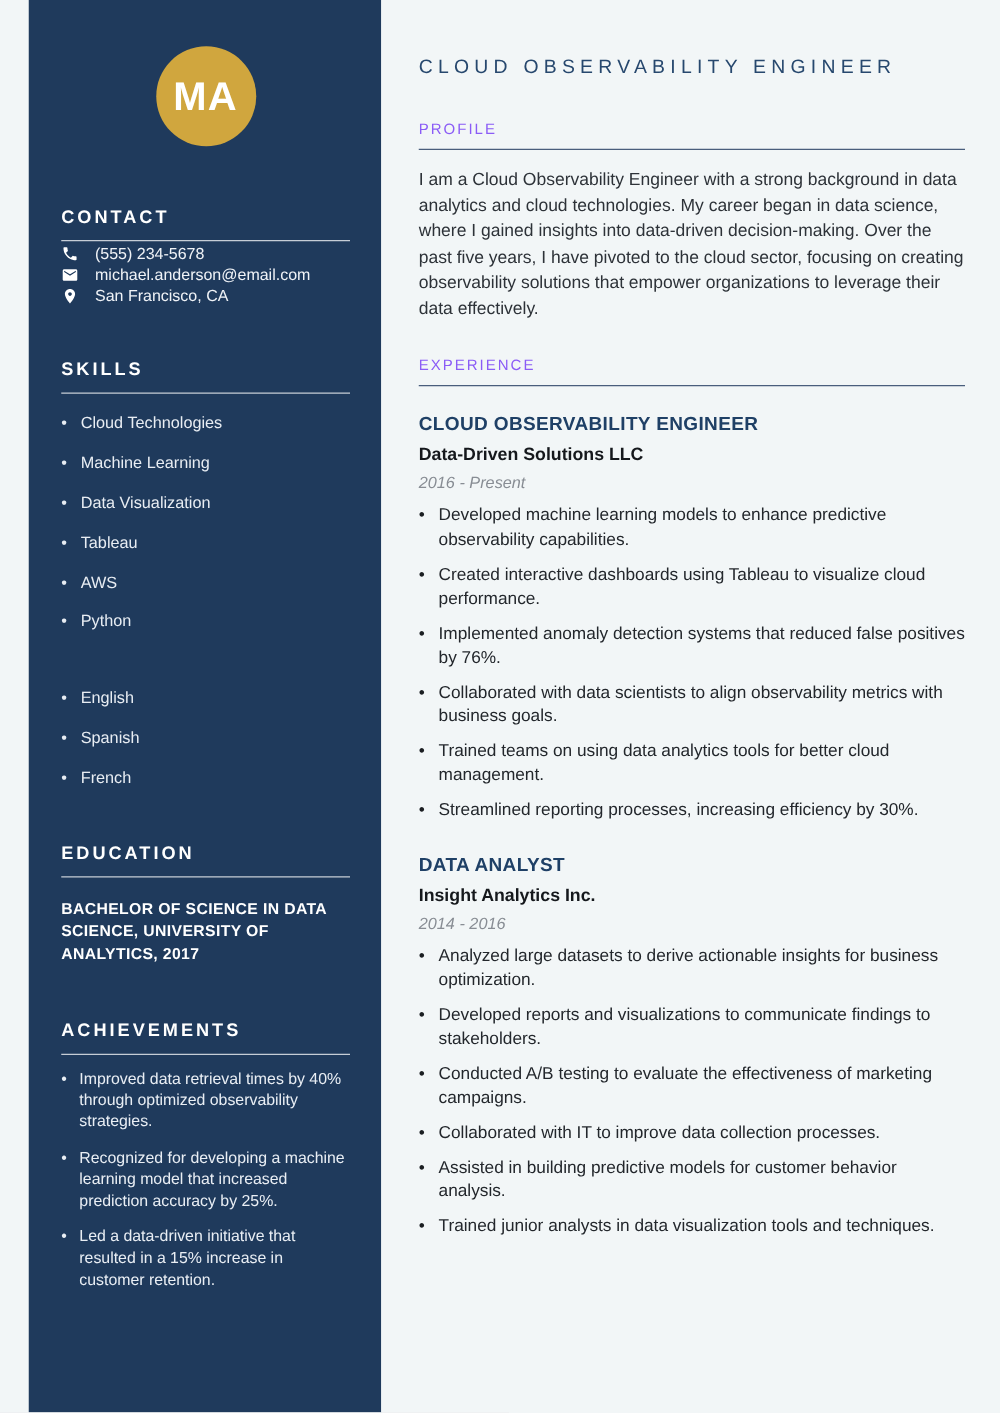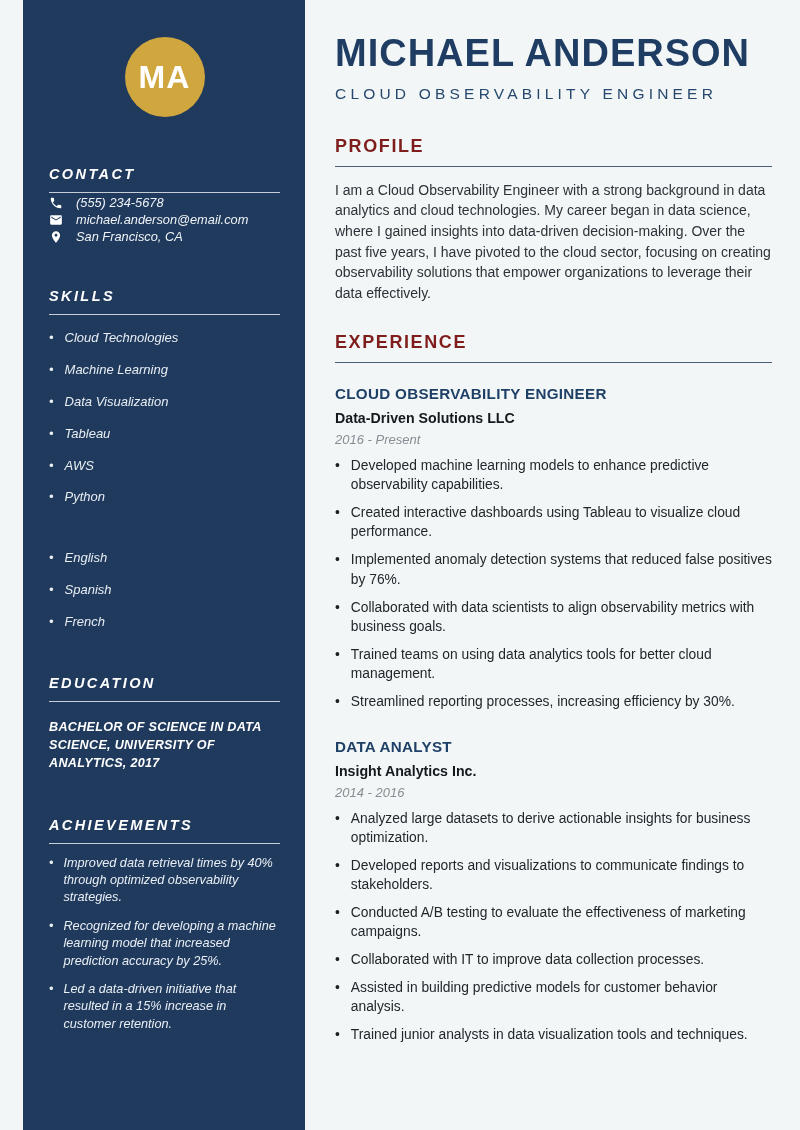--- a/index.html
+++ b/index.html
@@ -22,21 +22,21 @@
   }
   .avatar {
     width: 80px; height: 80px; border-radius: 50%;
     background: #d0a63e;
     margin: 37px auto 0 auto;
     display: flex; align-items: center; justify-content: center;
   }
   .avatar span {
     color: #ffffff; font-size: 32px; font-weight: 700; letter-spacing: 1px;
   }
-  .side-section { margin-top: 44px; font-style: italic; }
+  .side-section { margin-top: 44px; }
   .side-section.contact { margin-top: 49px; }
   .side-heading {
     font-size: 14.5px; font-weight: 700; letter-spacing: 2.4px;
     color: #ffffff;
     padding-bottom: 10px;
     border-bottom: 1px solid rgba(255,255,255,0.75);
   }
   .contact-row {
     display: flex; align-items: center; gap: 13px;
     margin-top: 2px;
@@ -74,22 +74,22 @@
     font-size: 38px; font-weight: 700; letter-spacing: 1px;
     color: #1f3d63; line-height: 1.05;
   }
   .subtitle {
     margin-top: 11px;
     font-size: 15.5px; font-weight: 500; letter-spacing: 4.2px;
     color: #27486e;
   }
   .main-heading {
     margin-top: 33px;
-    font-size: 18px; font-weight: 700; letter-spacing: 1.6px;
-    color: #7f1d1d;
+    font-size: 12px; font-weight: 400; letter-spacing: 1.6px;
+    color: #8b5cf6;
     padding-bottom: 9px;
     border-bottom: 1px solid #4a5e7c;
   }
   .main-heading.experience { margin-top: 29px; }
   .profile-text {
     margin-top: 13px;
     font-size: 14px; line-height: 1.47; color: #2d3238;
   }
   .job { margin-top: 22px; }
   .job + .job { margin-top: 27px; }
@@ -218,21 +218,20 @@
             <span class="dot">•</span>
             <span>Led a data-driven initiative that resulted in a 15% increase in customer retention.</span>
           </li>
       </ul>
     </section>
 
   </aside>
 
   <main class="main">
 
-    <h1 class="name">MICHAEL ANDERSON</h1>
     <div class="subtitle">CLOUD OBSERVABILITY ENGINEER</div>
 
     <h2 class="main-heading">PROFILE</h2>
     <p class="profile-text">I am a Cloud Observability Engineer with a strong background in data analytics and cloud technologies. My career began in data science, where I gained insights into data-driven decision-making. Over the past five years, I have pivoted to the cloud sector, focusing on creating observability solutions that empower organizations to leverage their data effectively.</p>
 
     <h2 class="main-heading experience">EXPERIENCE</h2>
 
     <div class="job">
       <h3 class="job-title">CLOUD OBSERVABILITY ENGINEER</h3>
       <div class="company">Data-Driven Solutions LLC</div>

